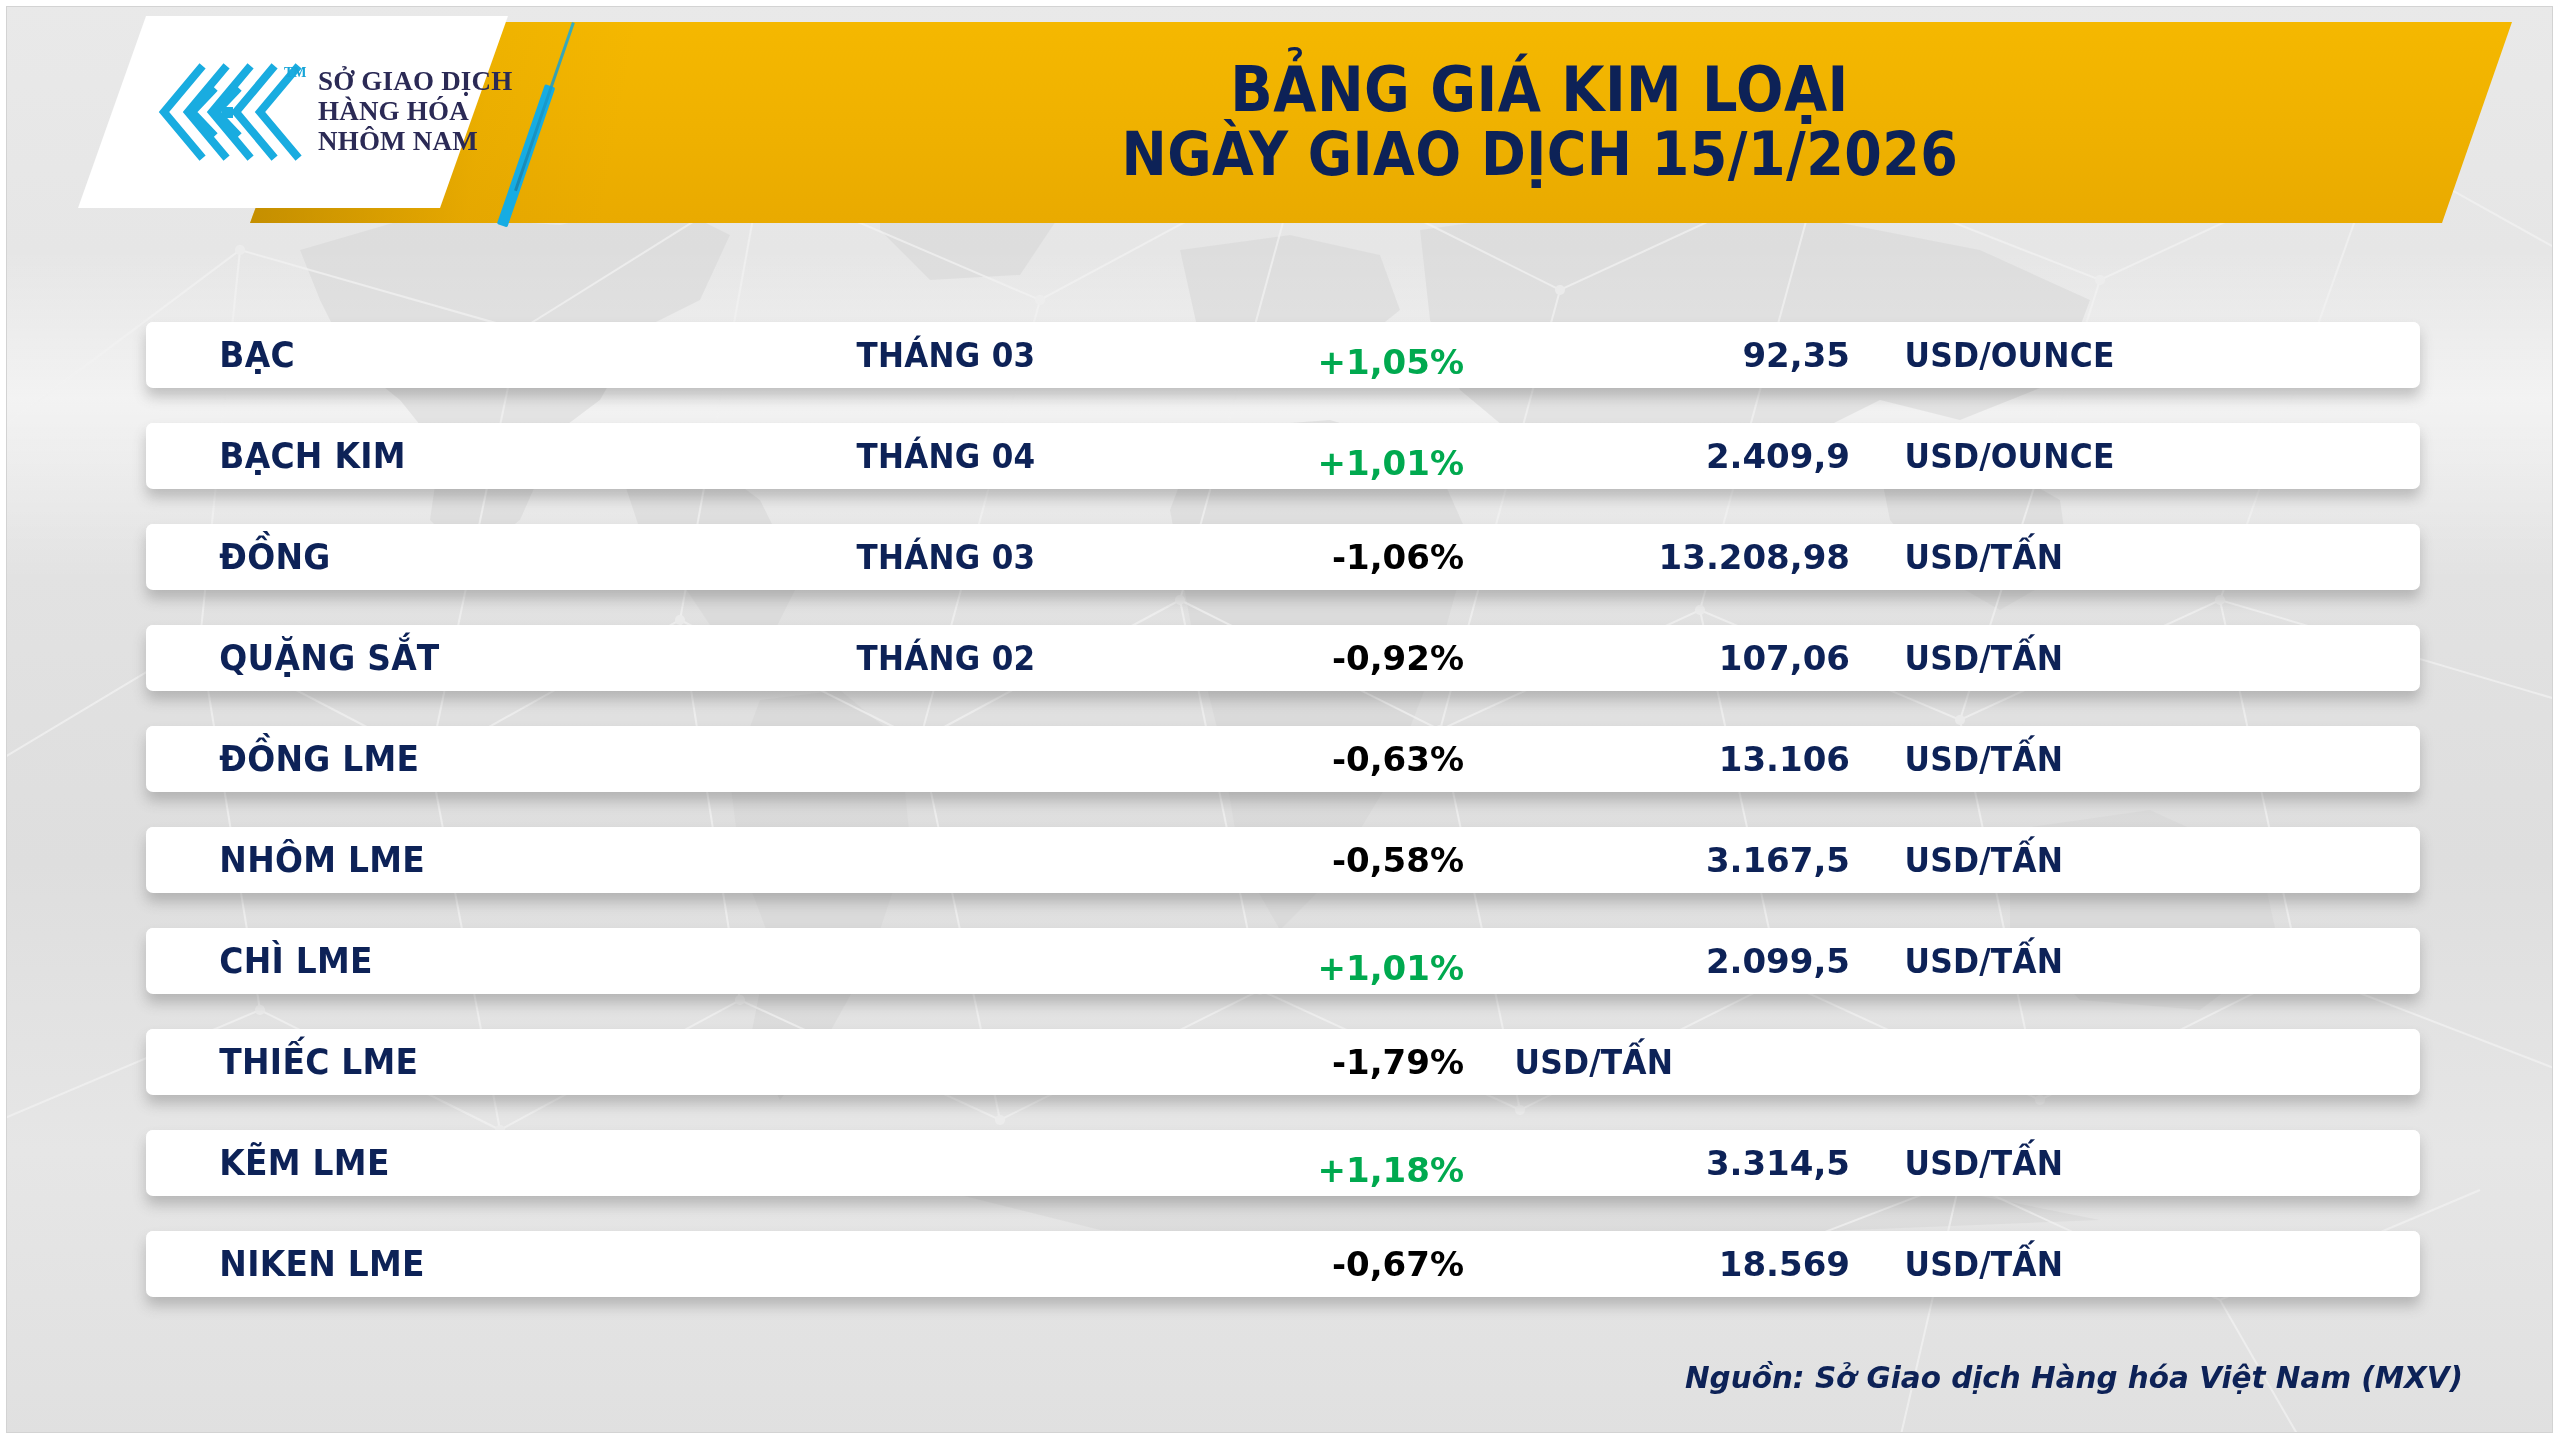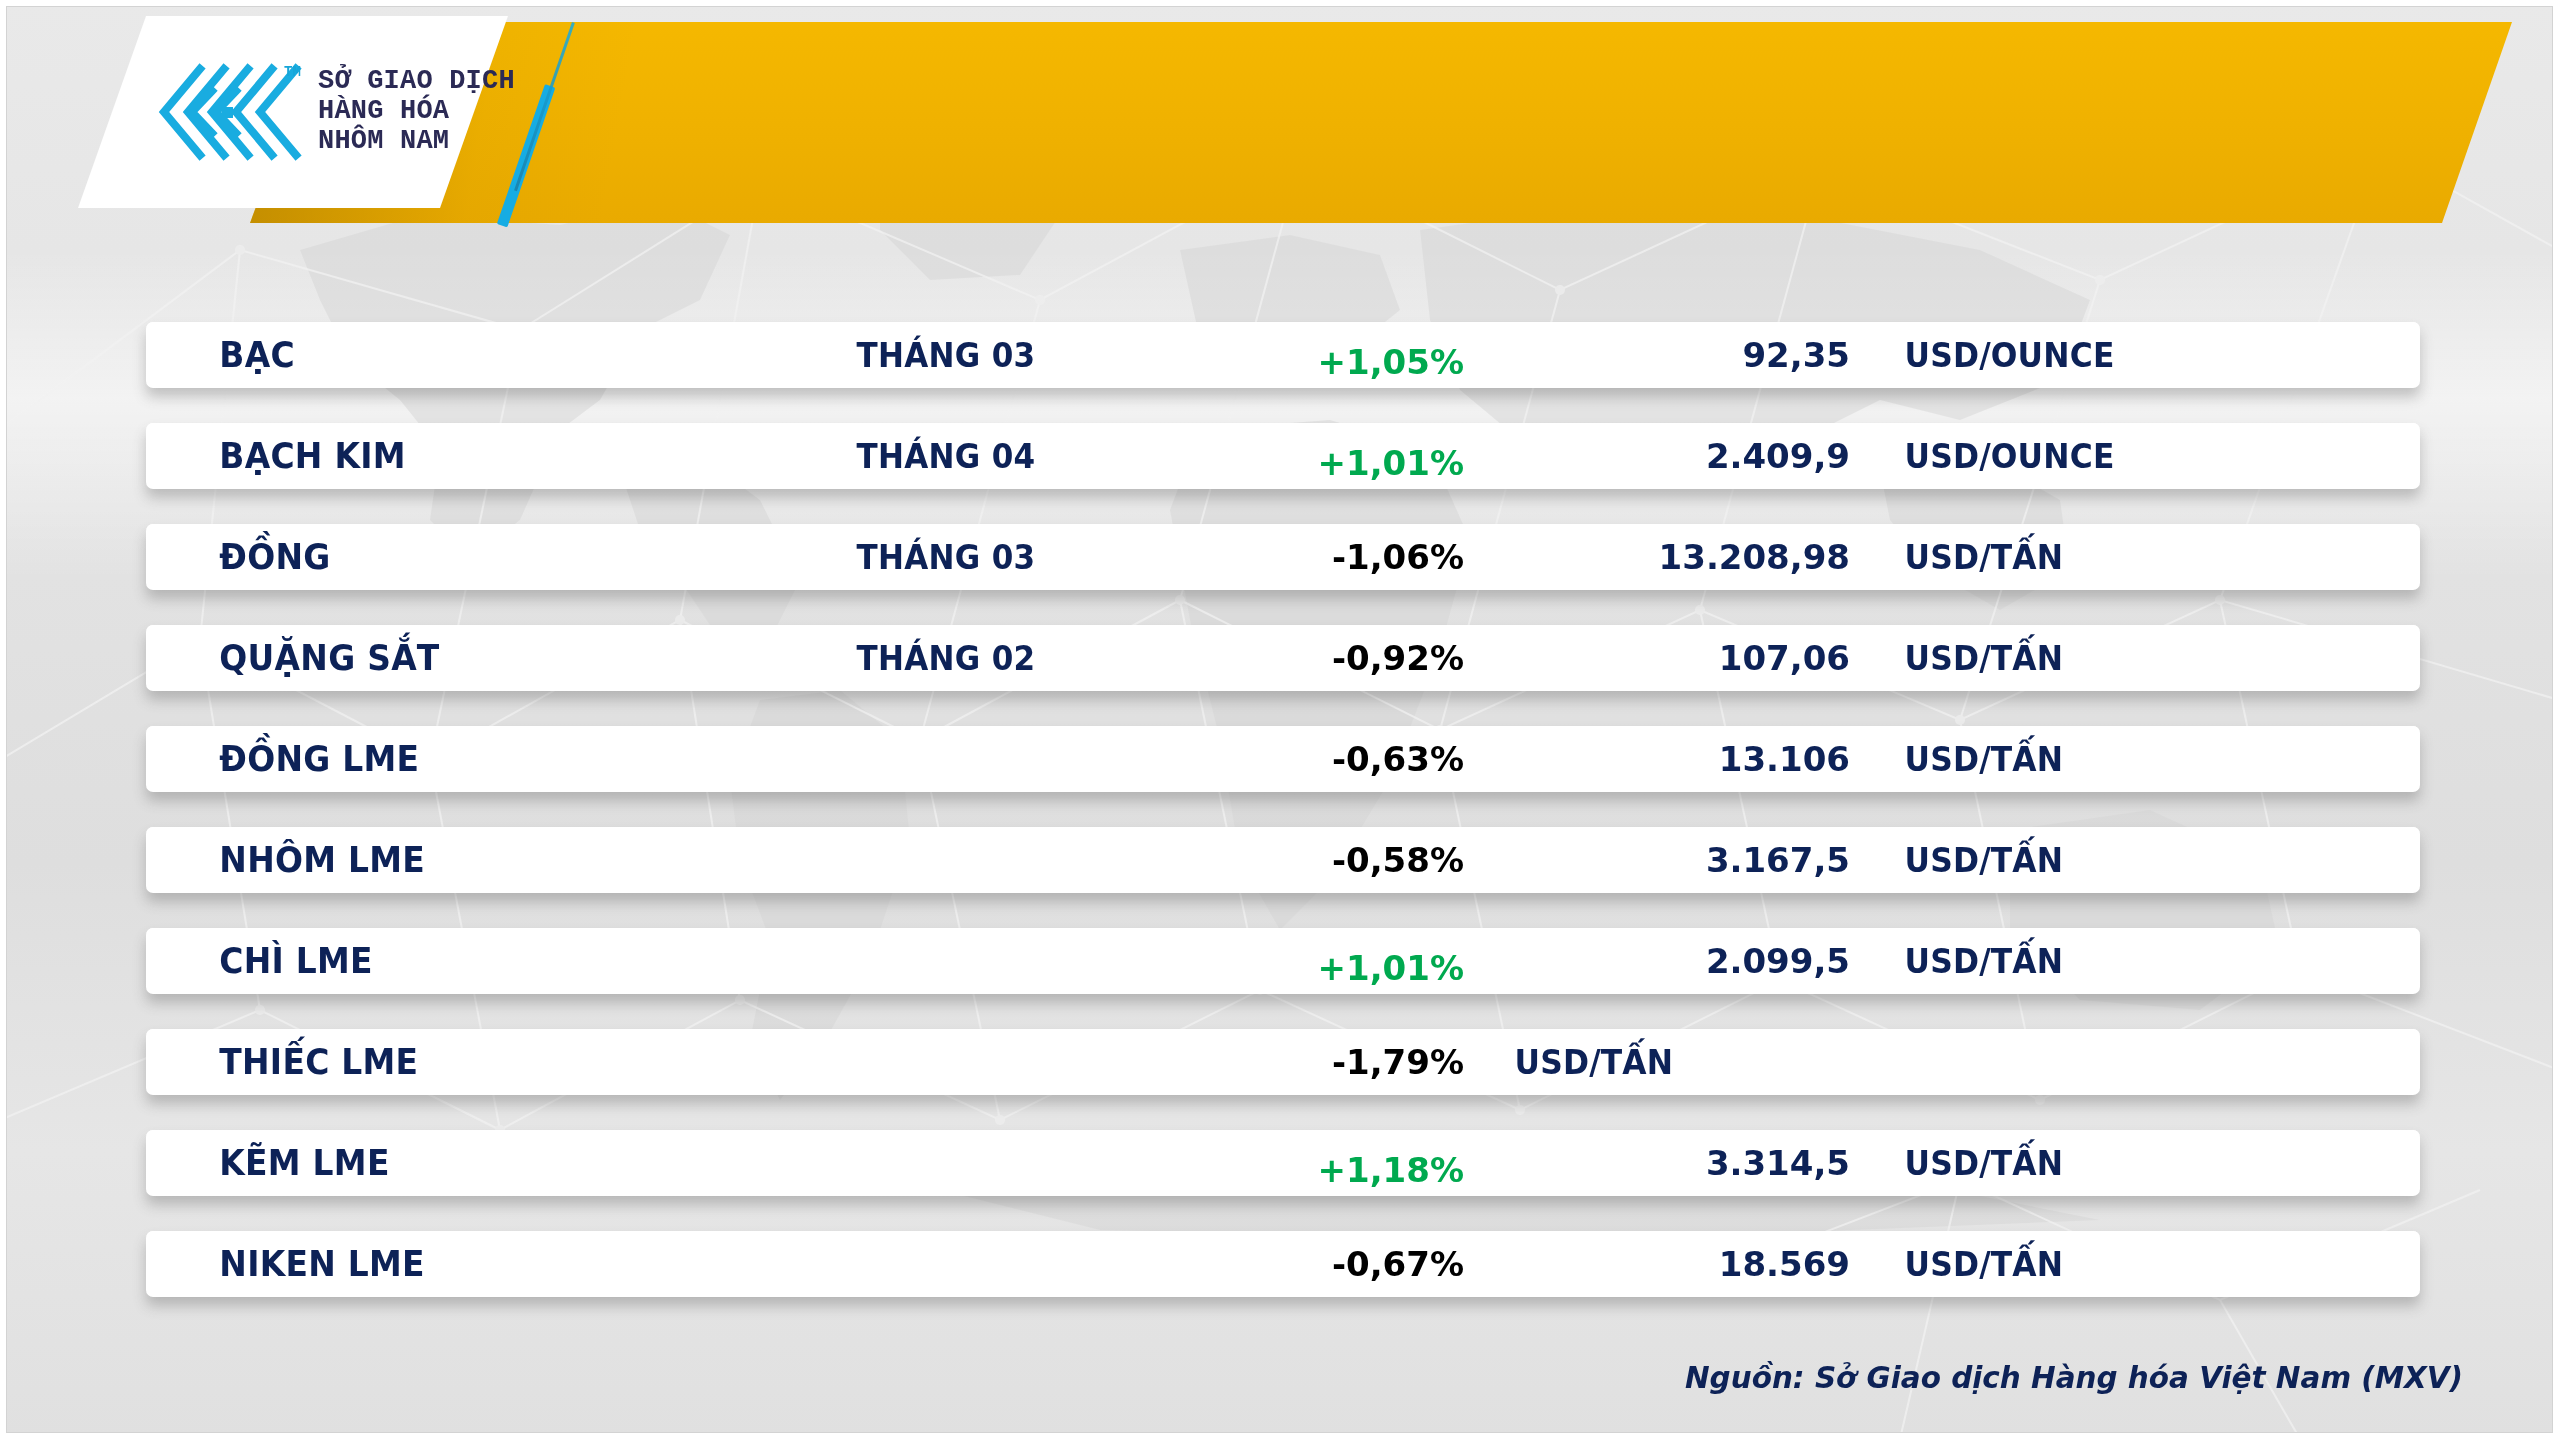--- a/index.html
+++ b/index.html
@@ -52,21 +52,21 @@
   }
   .logo-inner{
     position:absolute;left:78px;top:16px;width:430px;height:192px;
     display:flex;align-items:center;gap:14px;
     padding-left:76px;box-sizing:border-box;
   }
   .logo-mark{width:150px;height:110px;flex:0 0 auto;}
   .logo-text{
     position:relative;
     color:#2b2a55;
-    font-family:Liberation Mono, monospace;
+    font-family:Liberation Serif, serif;
     font-weight:700;
     font-size:27px;line-height:1.10;
     letter-spacing:.2px;
     white-space:nowrap;
   }
   .logo-tm{
     position:absolute;left:-34px;top:-2px;
     font-size:14px;font-weight:700;color:#16a5d8;letter-spacing:0;
   }
 
@@ -260,20 +260,24 @@
       <span class="logo-tm">TM</span>
       <div>SỞ GIAO DỊCH</div>
       <div>HÀNG HÓA</div>
       <div>NHÔM NAM</div>
     </div>
   </div>
 
   <div class="accent-line accent-thick"></div>
   <div class="accent-line accent-thin"></div>
 
+  <div id="title-block">
+    <div class="title-line">BẢNG GIÁ KIM LOẠI</div>
+    <div class="title-line title-line-2">NGÀY GIAO DỊCH 15/1/2026</div>
+  </div>
 </div>
 
 <div id="table">
     <div class="row">
       <div class="c-name">BẠC</div>
       <div class="c-month">THÁNG 03</div>
       <div class="c-pct up">+1,05%</div>
       <div class="c-price">92,35</div>
       <div class="c-unit">USD/OUNCE</div>
     </div>

